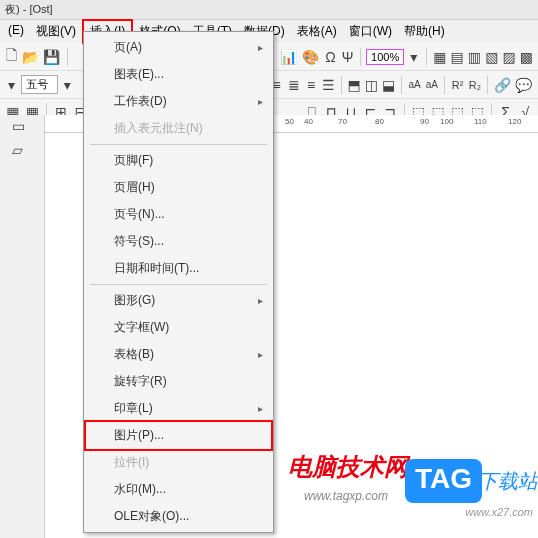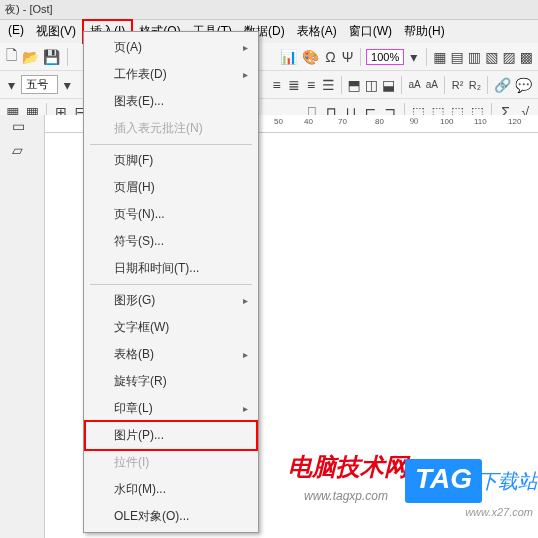--- a/index.html
+++ b/index.html
@@ -14,21 +14,21 @@
 .menu-item.highlighted { border: 2px solid #f00; margin: -2px 0; }
 
 
 .toolbar { display: flex; align-items: center; background: #f5f5f5; padding: 2px 4px; border-bottom: 1px solid #ddd; height: 28px; gap: 2px; }
 .tool-btn { width: 22px; height: 22px; display: inline-flex; align-items: center; justify-content: center; font-size: 14px; color: #444; border: 1px solid transparent; }
 .tool-sep { width: 1px; height: 18px; background: #ccc; margin: 0 3px; }
 .zoom-box { font-size: 11px; padding: 1px 4px; border: 1px solid #d946ef; background: #fff; width: 50px; display: inline-block; }
 .font-size-box { font-size: 11px; padding: 1px 4px; border: 1px solid #aaa; background: #fff; width: 50px; display: inline-block; }
 
 
-.dropdown { position: absolute; left: 83px; top: 31px; width: 176px; background: #f4f4f4; border: 1px solid #999; box-shadow: 2px 2px 4px rgba(0,0,0,0.3); z-index: 100; padding: 2px; }
+.dropdown { position: absolute; left: 83px; top: 31px; width: 191px; background: #f4f4f4; border: 1px solid #999; box-shadow: 2px 2px 4px rgba(0,0,0,0.3); z-index: 100; padding: 2px; }
 .dd-item { display: flex; align-items: center; padding: 5px 20px 5px 28px; font-size: 12px; color: #333; position: relative; }
 .dd-item.has-sub::after { content: "▸"; position: absolute; right: 8px; font-size: 10px; color: #666; }
 .dd-item.disabled { color: #aaa; }
 .dd-sep { height: 1px; background: #ccc; margin: 2px 4px; }
 .dd-item.highlighted { border: 2px solid #f00; margin: -2px; padding: 5px 20px 5px 28px; }
 
 
 .ruler-area { position: absolute; left: 45px; right: 0; top: 115px; height: 18px; background: #fff; border-bottom: 1px solid #ccc; font-size: 9px; color: #555; }
 .ruler-tick { position: absolute; top: 2px; font-size: 8px; }
 
@@ -36,21 +36,21 @@
 .left-panel { position: absolute; left: 0; top: 115px; width: 45px; bottom: 0; background: #f0f0f0; border-right: 1px solid #ccc; }
 .left-panel .tool-btn { display: block; margin: 2px auto; }
 
 
 .doc-area { position: absolute; left: 50px; top: 140px; right: 0; bottom: 0; background: #fff; }
 
 
 .watermark-text { position: absolute; right: 130px; bottom: 55px; color: #e60012; font-size: 24px; font-weight: bold; font-style: italic; }
 .watermark-url { position: absolute; right: 150px; bottom: 35px; color: #888; font-size: 12px; font-style: italic; }
 .tag-logo { position: absolute; right: 0; bottom: 35px; display: flex; align-items: center; }
-.tag-box { background: #1e90ff; color: #fff; font-weight: bold; font-style: italic; font-size: 28px; padding: 4px 10px 8px 10px; border-radius: 3px; }
+.tag-box { background: #1e90ff; color: #fff; font-weight: bold; font-size: 28px; padding: 4px 10px 8px 10px; border-radius: 8px; }
 .tag-text { color: #1e90ff; font-size: 20px; font-style: italic; margin-left: -4px; }
 .tag-url { position: absolute; right: 5px; bottom: 20px; color: #999; font-size: 11px; font-style: italic; }
 
 .third-row { background:#f5f5f5; height:26px; padding:2px 4px; display:flex; gap:2px; align-items:center; }
 </style>
 </head>
 <body>
 
 <div class="title-bar">
   <span>夜) - [Ost]</span>
@@ -133,47 +133,47 @@
   <span class="tool-btn">⬚</span>
   <span class="tool-btn">⬚</span>
   <span class="tool-btn">⬚</span>
   <span class="tool-sep"></span>
   <span class="tool-btn">Σ</span>
   <span class="tool-btn">√</span>
 </div>
 
 <div class="dropdown" id="dropdown">
     <div class="dd-item has-sub">页(A)</div>
+    <div class="dd-item">图表(E)...</div>
     <div class="dd-item has-sub">工作表(D)</div>
-    <div class="dd-item">图表(E)...</div>
     <div class="dd-item disabled">插入表元批注(N)</div>
     <div class="dd-sep"></div>
     <div class="dd-item">页脚(F)</div>
     <div class="dd-item">页眉(H)</div>
     <div class="dd-item">页号(N)...</div>
     <div class="dd-item">符号(S)...</div>
     <div class="dd-item">日期和时间(T)...</div>
     <div class="dd-sep"></div>
     <div class="dd-item has-sub">图形(G)</div>
     <div class="dd-item">文字框(W)</div>
     <div class="dd-item has-sub">表格(B)</div>
     <div class="dd-item">旋转字(R)</div>
     <div class="dd-item has-sub">印章(L)</div>
     <div class="dd-item highlighted">图片(P)...</div>
     <div class="dd-item disabled">拉件(I)</div>
     <div class="dd-item">水印(M)...</div>
     <div class="dd-item">OLE对象(O)...</div>
   </div>
 
 <div class="ruler-area" id="ruler">
-    <span class="ruler-tick" style="left: 229px;">50</span>
+    <span class="ruler-tick" style="left: 240px;">50</span>
     <span class="ruler-tick" style="left: 259px;">40</span>
     <span class="ruler-tick" style="left: 293px;">70</span>
     <span class="ruler-tick" style="left: 330px;">80</span>
-    <span class="ruler-tick" style="left: 365px; font-family: Liberation Serif, serif;">90</span>
+    <span class="ruler-tick" style="left: 375px;">90</span>
     <span class="ruler-tick" style="left: 395px;">100</span>
     <span class="ruler-tick" style="left: 429px; text-align: right;">110</span>
     <span class="ruler-tick" style="left: 463px;">120</span>
   </div>
 
 <div class="left-panel">
   <span class="tool-btn">▭</span>
   <span class="tool-btn">▱</span>
 </div>
 

